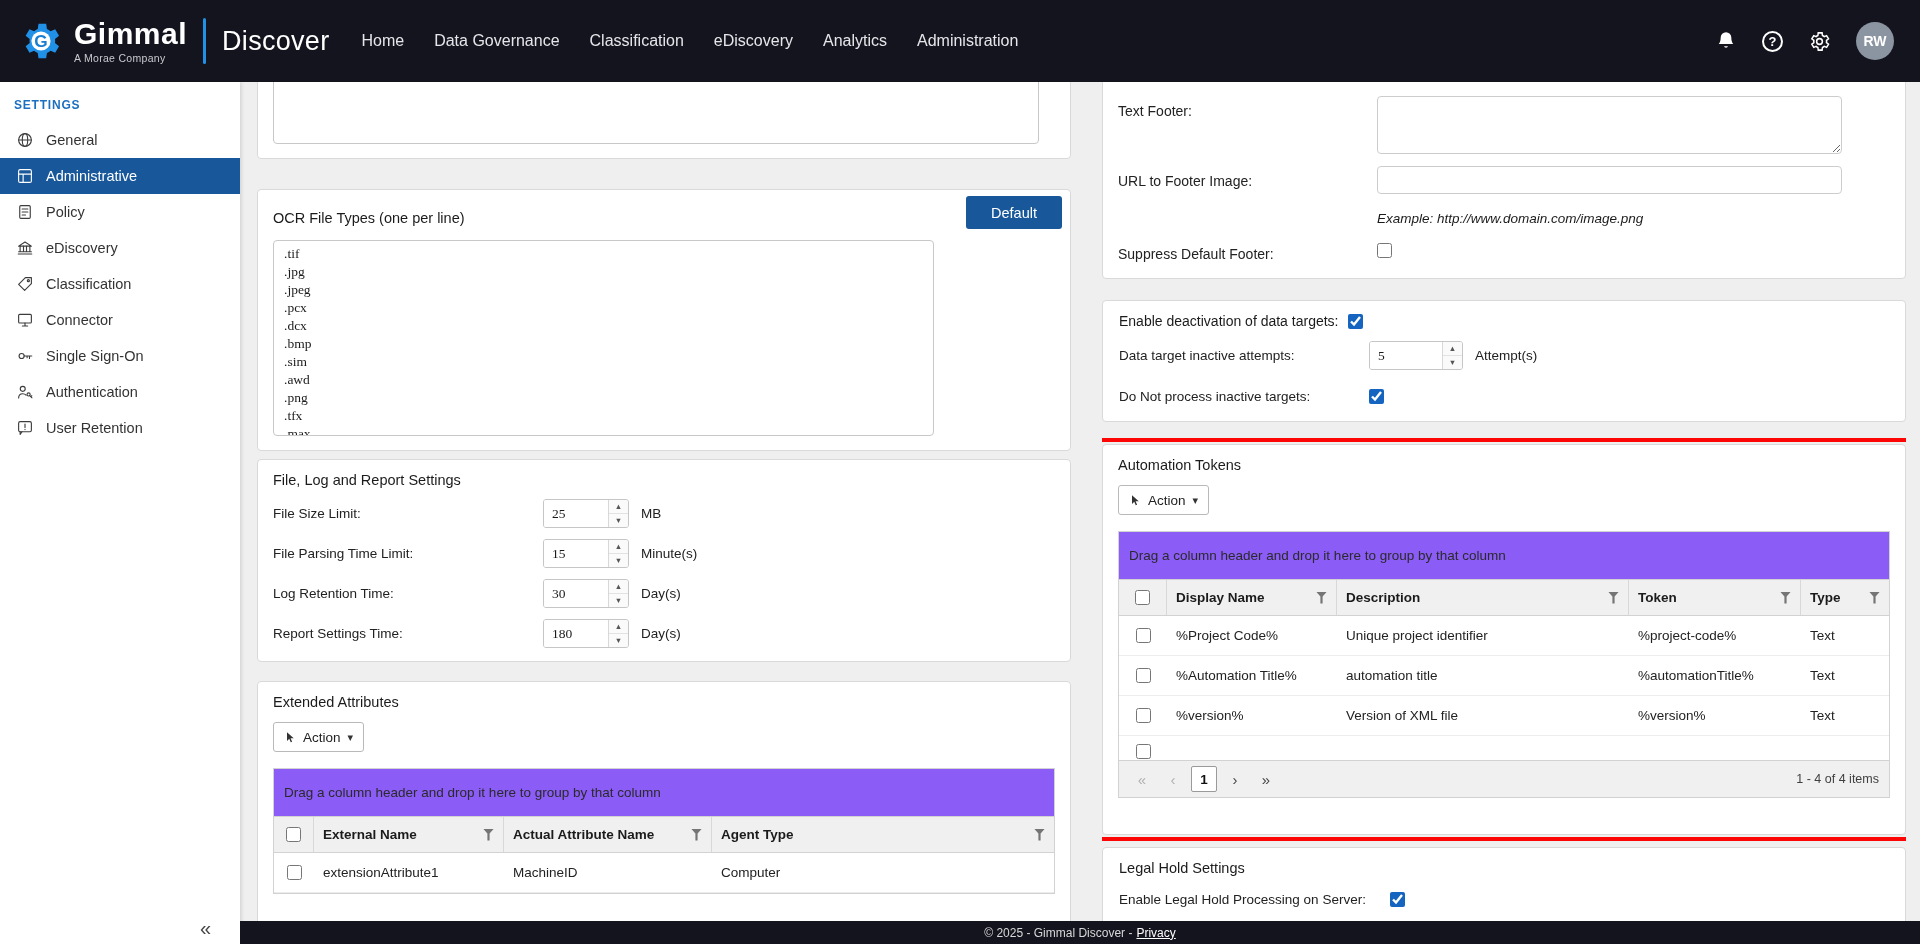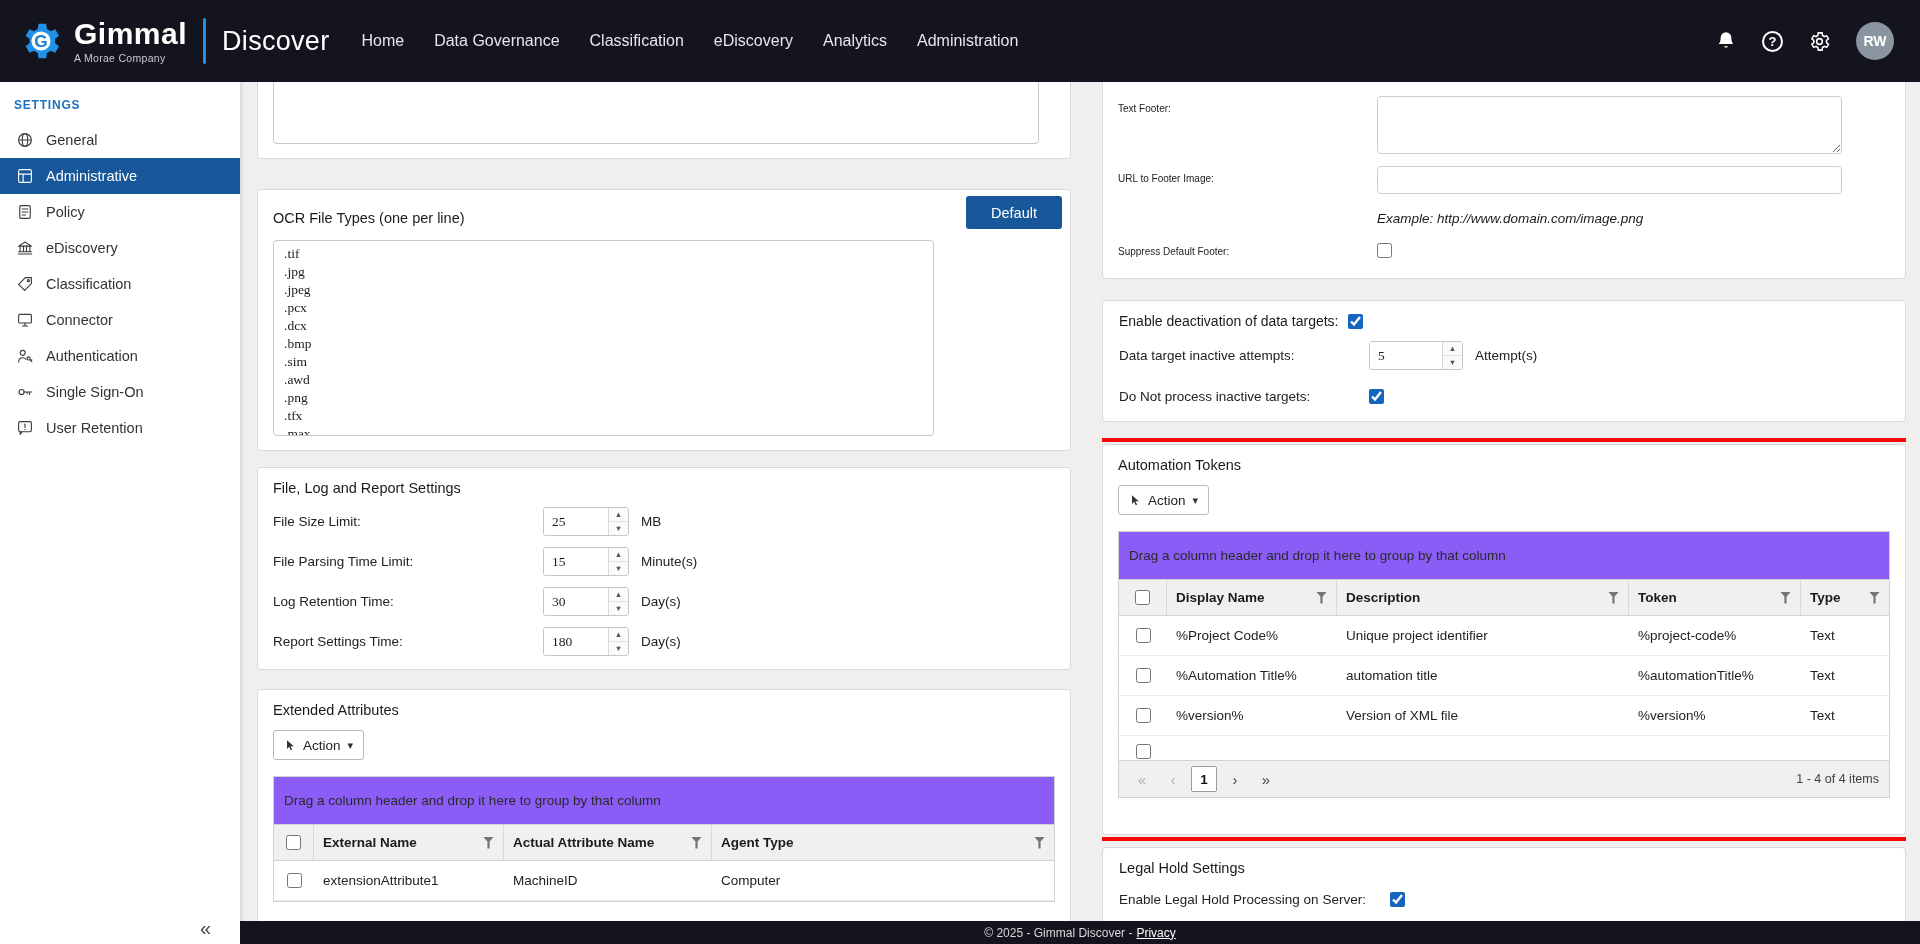--- a/index.html
+++ b/index.html
@@ -43,21 +43,21 @@
 
   
   .panel0 { height:137px; margin-top:-60px; overflow:hidden; }
   .panel0 .inner { position:absolute; left:15px; width:766px; top:-20px; bottom:14px; border:1px solid #c8c8c8; border-radius:4px; background:#fff; }
 
   .ocr { margin-top:30px; height:262px; padding:12px 15px; }
   .ocr .ptitle { margin-top:8px; }
   .btn-primary { position:absolute; top:6px; right:8px; width:96px; height:33px; background:#17579a; color:#fff; border:none; border-radius:3px; font-size:14.5px; }
   .ocr textarea { margin-top:14px; width:661px; height:196px; border:1px solid #c8c8c8; border-radius:4px; resize:none; font-size:13.5px; line-height:18px; padding:4px 10px; color:#1b1b1b; overflow:hidden; }
 
-  .filelog { margin-top:16px; height:203px; padding:12px 15px; }
+  .filelog { margin-top:8px; height:203px; padding:12px 15px; }
   .fl-row { display:flex; align-items:center; margin-top:11px; height:29px; }
   .fl-row .lbl { width:270px; }
   .fl-unit { margin-left:12px; font-size:13.5px; }
 
   .numfield { display:inline-flex; border:1px solid #c6c6c6; border-radius:3px; background:#fff; height:29px; overflow:hidden; }
   .numfield input { border:none; outline:none; width:64px; padding:0 8px; font-size:13.5px; color:#1b1b1b; }
   .spin { border-left:1px solid #d8d8d8; width:20px; display:flex; flex-direction:column; }
   .spin button { flex:1; border:none; background:#fafafa; font-size:7.5px; color:#555; line-height:1; padding:0; }
   .spin button:first-child { border-bottom:1px solid #e2e2e2; }
 
@@ -85,21 +85,21 @@
   .e-cb { width:40px; } .e-en { width:190px; } .e-an { width:208px; } .e-at { flex:1; }
 
   .pager { height:37px; background:#f0f0f0; border-top:1px solid #d2d2d2; display:flex; align-items:center; padding:0 10px; gap:5px; }
   .pbtn { width:26px; height:26px; display:flex; align-items:center; justify-content:center; font-size:15px; color:#454545; background:transparent; border:none; }
   .pbtn.dis { color:#b0b0b0; }
   .pbtn.cur { background:#fff; border:1px solid #9a9a9a; border-radius:2px; font-weight:bold; font-size:13.5px; color:#111; }
   .pstatus { margin-left:auto; font-size:12.5px; color:#3f3f3f; }
 
   
   .panelA { height:237px; margin-top:-40px; overflow:hidden; }
-  .panelA .lblA { position:absolute; left:15px; font-size:10px; }
+  .panelA .lblA { position:absolute; left:15px; font-size:14px; }
   .tfoot-area { position:absolute; left:274px; top:53px; width:465px; height:58px; border:1px solid #ccc; border-radius:4px; resize:both; font-size:13px; padding:4px 8px; }
   .urlinput { position:absolute; left:274px; top:123px; width:465px; height:28px; border:1px solid #ccc; border-radius:4px; padding:0 8px; font-size:13px; outline:none; }
   .example { position:absolute; left:274px; top:168px; font-size:13.5px; font-style:italic; color:#1b1b1b; }
   .suppress-cb { position:absolute; left:274px; top:200px; }
 
   .panelB { margin-top:21px; height:122px; padding:12px 16px; }
   .pb-title { display:flex; align-items:center; gap:10px; }
   .pb-title .ptitle { font-size:14px; }
   .pb-row { display:flex; align-items:center; margin-top:12px; height:29px; }
   .pb-row .lbl { width:250px; }
@@ -199,33 +199,33 @@
   </div>
   <div class="sb-item">
     <svg class="ic" viewBox="0 0 24 24">
         <rect x="3.5" y="4.5" width="17" height="11.5" rx="1.5"></rect>
         <path d="M12 16v4M8.5 20h7"></path>
       </svg>
     <span>Connector</span>
   </div>
   <div class="sb-item">
     <svg class="ic" viewBox="0 0 24 24">
+        <circle cx="7.5" cy="12" r="3.4"></circle>
+        <path d="M10.9 12H21M18 12v3.2M14.8 12v2.3"></path>
+      </svg>
+    <span>Single Sign-On</span>
+  </div>
+  <div class="sb-item">
+    <svg class="ic" viewBox="0 0 24 24">
         <circle cx="9" cy="7.8" r="3.3"></circle>
         <path d="M3.5 20c0-3.6 2.6-5.6 5.5-5.6 1.8 0 3.4.7 4.4 1.9"></path>
         <circle cx="16.8" cy="15.2" r="2.1"></circle>
         <path d="M18.3 16.7l3 3M19.8 18.2l1.2-1.2"></path>
       </svg>
     <span>Authentication</span>
-  </div>
-  <div class="sb-item">
-    <svg class="ic" viewBox="0 0 24 24">
-        <circle cx="7.5" cy="12" r="3.4"></circle>
-        <path d="M10.9 12H21M18 12v3.2M14.8 12v2.3"></path>
-      </svg>
-    <span>Single Sign-On</span>
   </div>
   <div class="sb-item">
     <svg class="ic" viewBox="0 0 24 24">
         <rect x="3.5" y="3.5" width="17" height="13.5" rx="2"></rect>
         <path d="M8 17l-2.5 3.5V17"></path>
         <path d="M12 6.8v4.4M12 13.8v.3"></path>
       </svg>
     <span>User Retention</span>
   </div>
 

